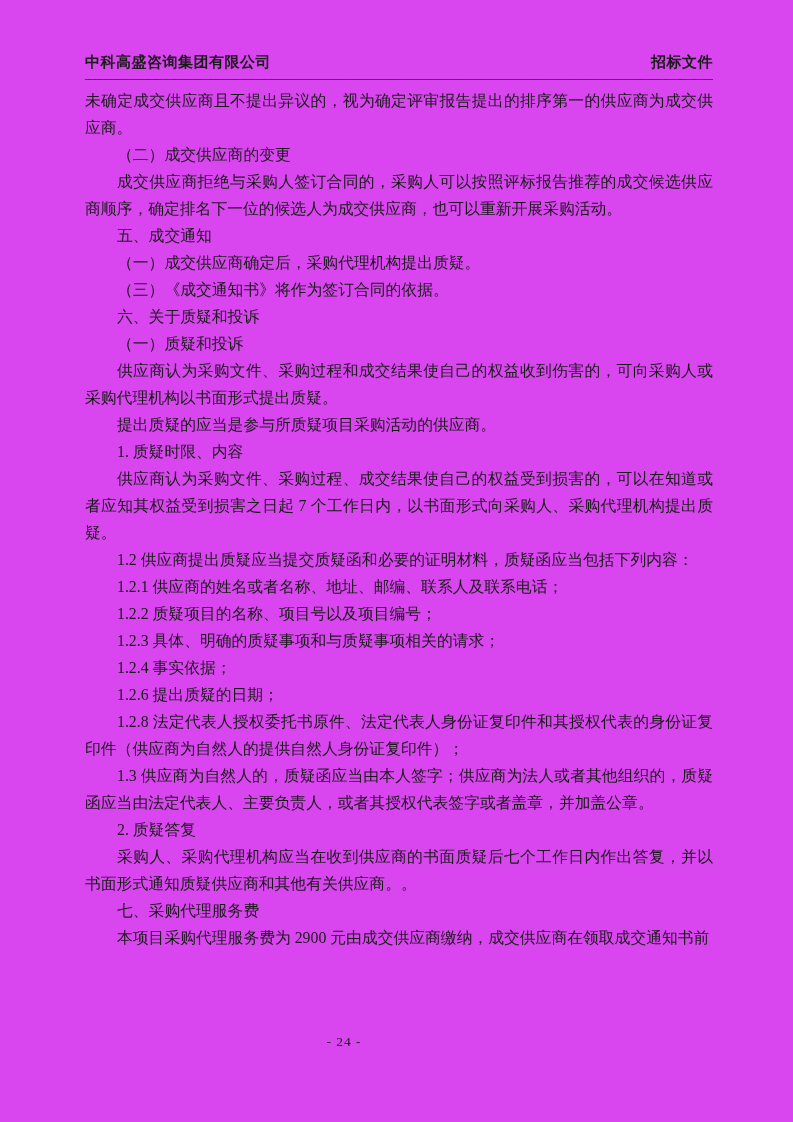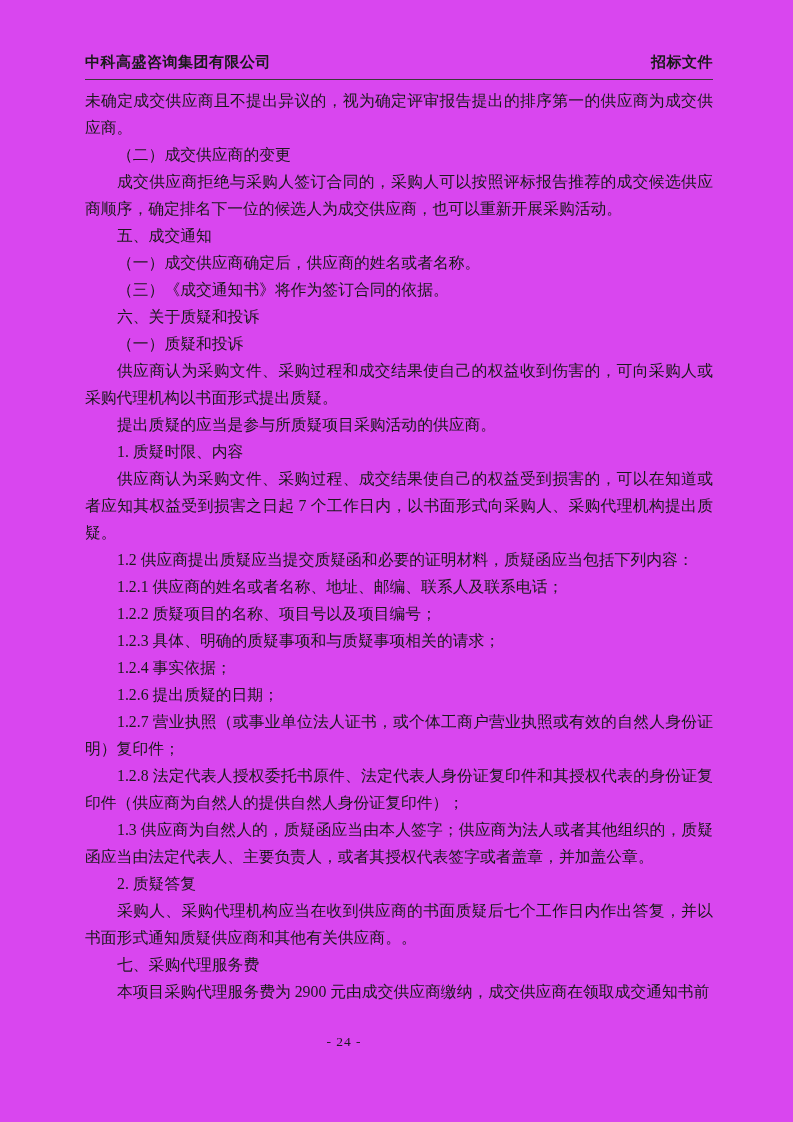--- a/index.html
+++ b/index.html
@@ -65,35 +65,34 @@
     <span>中科高盛咨询集团有限公司</span>
     <span>招标文件</span>
   </header>
 
   <main class="doc-body">
 
   <p class="para">未确定成交供应商且不提出异议的，视为确定评审报告提出的排序第一的供应商为成交供应商。</p>
       <p class="para indent">（二）成交供应商的变更</p>
       <p class="para indent">成交供应商拒绝与采购人签订合同的，采购人可以按照评标报告推荐的成交候选供应商顺序，确定排名下一位的候选人为成交供应商，也可以重新开展采购活动。</p>
       <p class="para indent">五、成交通知</p>
-      <p class="para indent">（一）成交供应商确定后，供应商的姓名或者名称。</p>
+      <p class="para indent">（一）成交供应商确定后，采购代理机构提出质疑。</p>
       <p class="para indent">（三）《成交通知书》将作为签订合同的依据。</p>
       <p class="para indent">六、关于质疑和投诉</p>
       <p class="para indent">（一）质疑和投诉</p>
       <p class="para indent">供应商认为采购文件、采购过程和成交结果使自己的权益收到伤害的，可向采购人或采购代理机构以书面形式提出质疑。</p>
       <p class="para indent">提出质疑的应当是参与所质疑项目采购活动的供应商。</p>
       <p class="para indent">1. 质疑时限、内容</p>
       <p class="para indent">供应商认为采购文件、采购过程、成交结果使自己的权益受到损害的，可以在知道或者应知其权益受到损害之日起 7 个工作日内，以书面形式向采购人、采购代理机构提出质疑。</p>
       <p class="para indent">1.2 供应商提出质疑应当提交质疑函和必要的证明材料，质疑函应当包括下列内容：</p>
       <p class="para indent">1.2.1 供应商的姓名或者名称、地址、邮编、联系人及联系电话；</p>
       <p class="para indent">1.2.2 质疑项目的名称、项目号以及项目编号；</p>
       <p class="para indent">1.2.3 具体、明确的质疑事项和与质疑事项相关的请求；</p>
       <p class="para indent">1.2.4 事实依据；</p>
       <p class="para indent">1.2.6 提出质疑的日期；</p>
-      <p class="para indent">1.2.7 营业执照（或事业单位法人证书，或个体工商户营业执照或有效的自然人身份证明）复印件；</p>
       <p class="para indent">1.2.8 法定代表人授权委托书原件、法定代表人身份证复印件和其授权代表的身份证复印件（供应商为自然人的提供自然人身份证复印件）；</p>
       <p class="para indent">1.3 供应商为自然人的，质疑函应当由本人签字；供应商为法人或者其他组织的，质疑函应当由法定代表人、主要负责人，或者其授权代表签字或者盖章，并加盖公章。</p>
       <p class="para indent">2. 质疑答复</p>
       <p class="para indent">采购人、采购代理机构应当在收到供应商的书面质疑后七个工作日内作出答复，并以书面形式通知质疑供应商和其他有关供应商。。</p>
       <p class="para indent">七、采购代理服务费</p>
       <p class="para indent">本项目采购代理服务费为 2900 元由成交供应商缴纳，成交供应商在领取成交通知书前</p>
     </main>
 
   <footer class="page-footer">
     <span>- 24 -</span>

